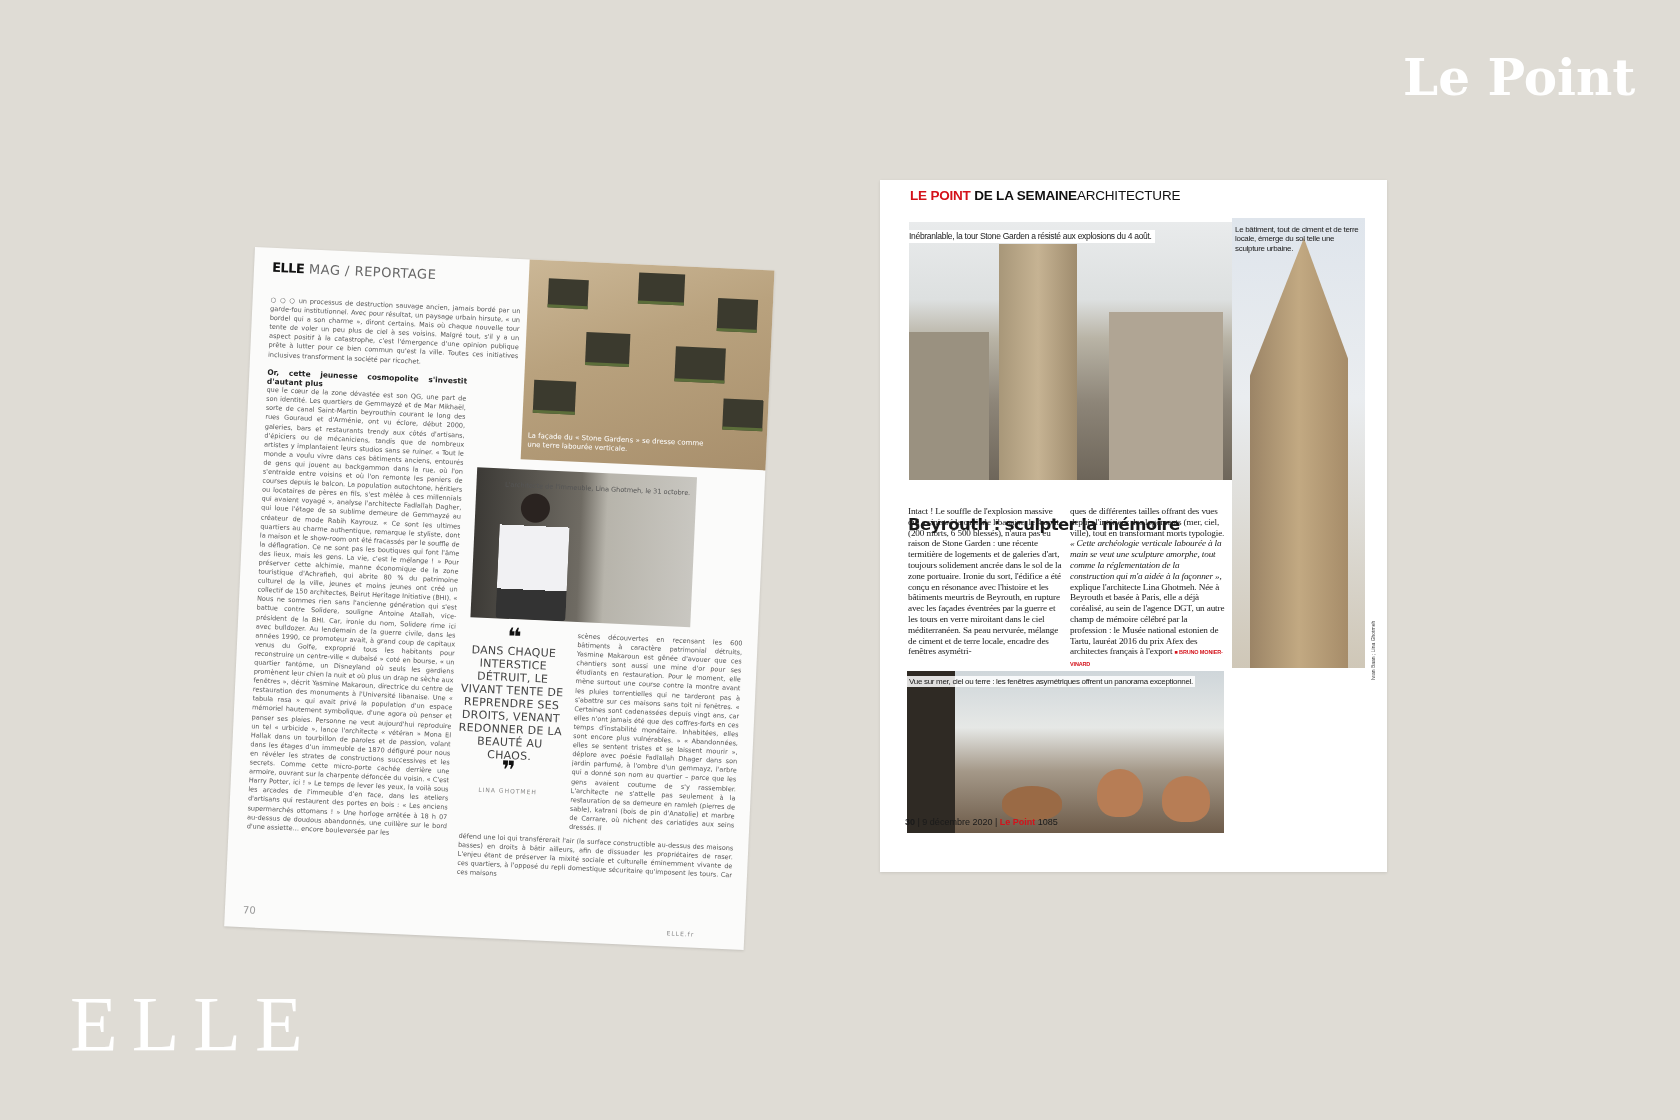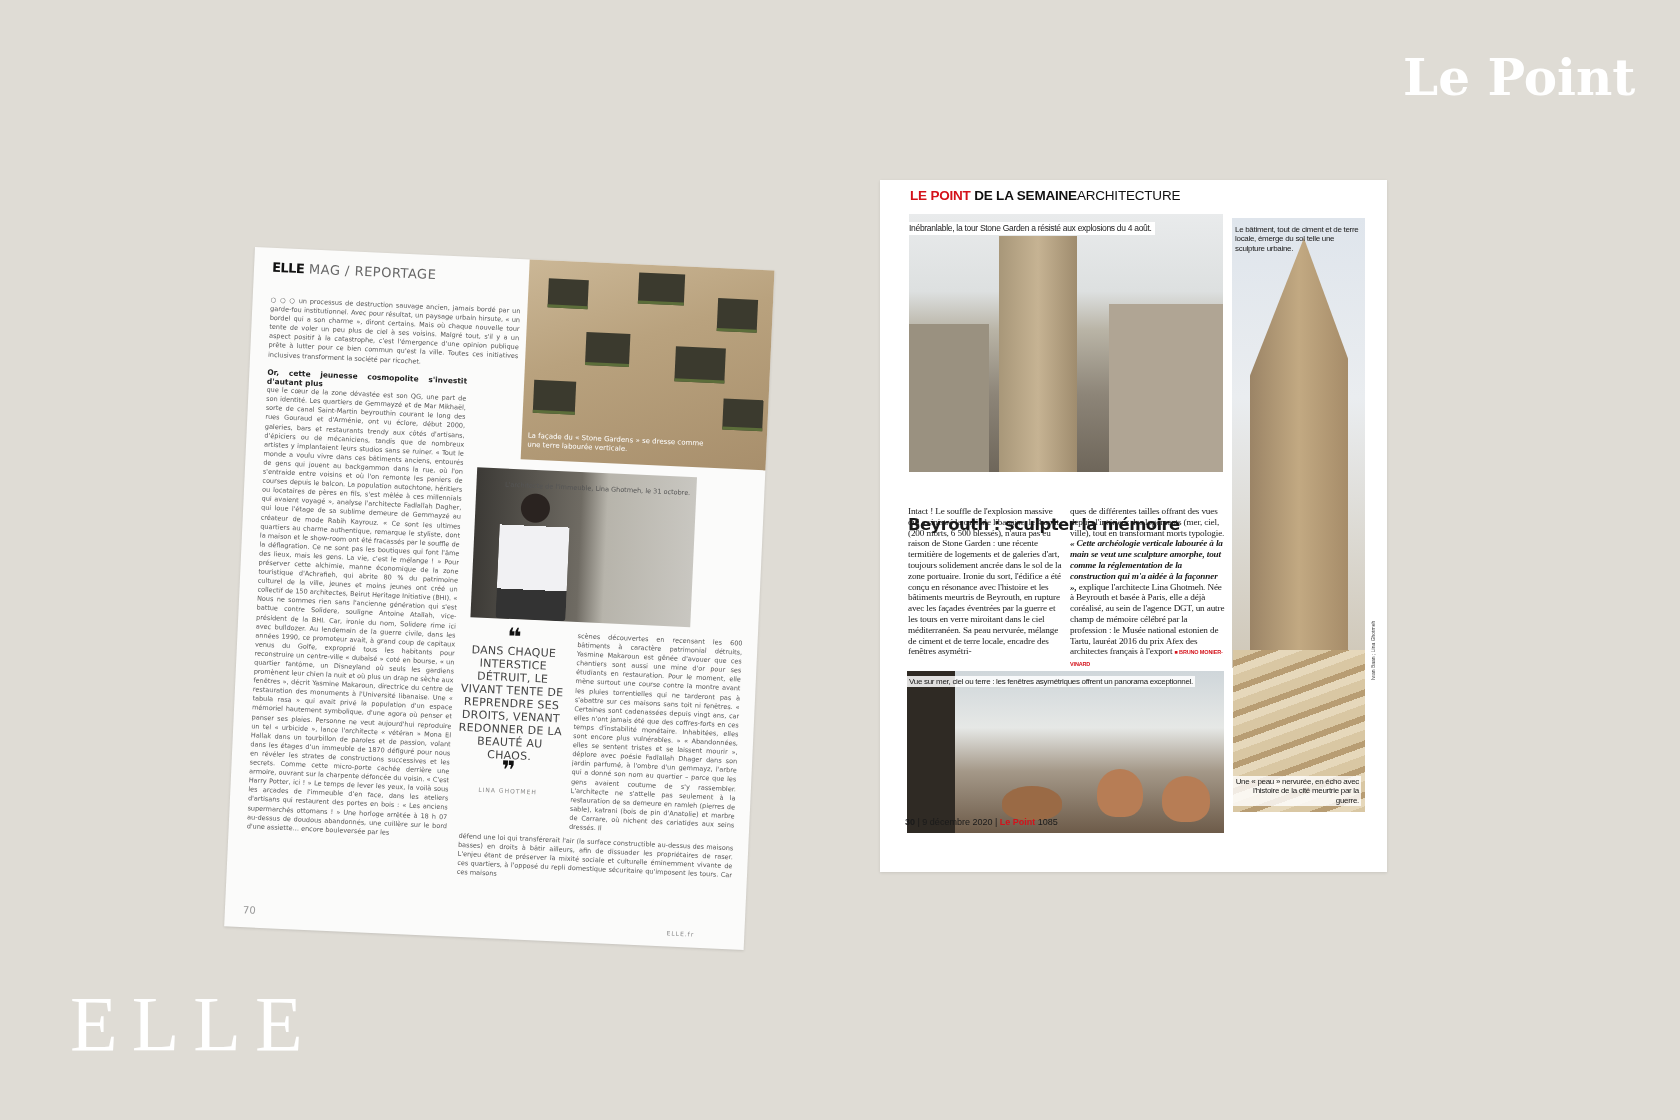--- a/index.html
+++ b/index.html
@@ -62,41 +62,42 @@
   .lp-page {
     position:absolute; left:880px; top:180px; width:507px; height:692px;
     background:#ffffff; box-shadow:0 1px 3px rgba(0,0,0,0.1);
     color:#1a1a1a;
   }
   .lp-header { position:absolute; left:30px; top:8px; font-size:13.5px; font-weight:900; letter-spacing:-0.2px; }
   .lp-header .red { color:#d4121a; }
   .lp-header .black { color:#111; }
   .lp-header .light { font-weight:normal; color:#111; }
   .lp-photo-main {
-    position:absolute; left:29px; top:34px; width:314px; height:258px;
+    position:absolute; left:29px; top:42px; width:314px; height:258px;
     background:linear-gradient(180deg,#e9ebec 0%,#dde0e0 30%,#b9b4a6 45%,#8d8578 70%,#6e665a 100%);
     overflow:hidden;
+    padding-left:40px;
   }
   .lp-photo-main .tower { position:absolute; left:90px; top:22px; width:78px; height:236px; background:linear-gradient(90deg,#a89779,#c6b393,#9f8c6e); }
   .lp-photo-main .bldg { position:absolute; background:#9a9180; }
   .lp-photo-main .cap { position:absolute; left:0; top:8px; background:#fff; font-size:8.5px; line-height:10px; font-family:"Liberation Sans", sans-serif; font-stretch:condensed; padding:1px 3px 2px 0; letter-spacing:-0.3px; }
   .lp-photo-right {
     position:absolute; left:352px; top:38px; width:133px; height:450px;
     background:linear-gradient(180deg,#dfe5ec 0%,#eaedf0 40%,#cfc7b7 100%);
     overflow:hidden;
   }
   .lp-photo-right .spire {
     position:absolute; left:18px; top:20px; width:98px; height:430px;
     background:linear-gradient(90deg,#9b8466,#c2a982 50%,#a68c69);
     clip-path:polygon(55% 0, 100% 28%, 100% 100%, 0 100%, 0 32%);
   }
   .lp-photo-right .cap { position:absolute; left:3px; top:7px; font-size:8px; line-height:9.3px; letter-spacing:-0.3px; }
   .lp-title { position:absolute; left:28px; top:303px; font-size:16.5px; font-weight:bold; font-family:"DejaVu Sans", sans-serif; letter-spacing:-0.6px;margin-top:32px; }
   .lp-col { position:absolute; top:326px; width:155px; font-family:"Liberation Serif", serif; font-size:9.2px; line-height:10.8px; text-align:left; letter-spacing:-0.15px; }
-  .lp-col i { font-style:italic;font-weight:bold; }
+  .lp-col i { font-style:italic; }
   .lp-col .credit { font-family:"Liberation Sans", sans-serif; font-size:5.5px; font-weight:bold; color:#d4121a; }
   .lp-photo-interior {
     position:absolute; left:27px; top:491px; width:317px; height:162px;
     background:linear-gradient(180deg,#cfd6da 0%,#e6e8e6 35%,#a49888 62%,#6d5b49 100%);
     overflow:hidden;
   }
   .lp-photo-interior .frame { position:absolute; left:0; top:0; width:48px; height:162px; background:#2f2a24; }
   .lp-photo-interior .chair { position:absolute; background:#b77d55; border-radius:50% 50% 40% 40%; }
   .lp-photo-interior .cap { position:absolute; left:0; top:5px; font-size:8px; line-height:9.3px; background:rgba(255,255,255,0.85); padding:1px 2px; letter-spacing:-0.3px; }
   .lp-photo-texture {
@@ -192,22 +193,19 @@
   </div>
 
   <div class="lp-photo-interior">
     <div class="frame"></div>
     <div class="chair" style="left:190px;top:98px;width:46px;height:48px;"></div>
     <div class="chair" style="left:255px;top:105px;width:48px;height:46px;"></div>
     <div class="chair" style="left:95px;top:115px;width:60px;height:34px;background:#9a6a45;"></div>
     <div class="cap">Vue sur mer, ciel ou terre : les fenêtres asymétriques offrent un panorama exceptionnel.</div>
   </div>
 
-  <div class="lp-photo-texture">
-    <div class="cap">Une « peau » nervurée, en écho avec l'histoire de la cité meurtrie par la guerre.</div>
-  </div>
 
   <div class="lp-credit-vert">Iwan Baan ; Lina Ghotmeh</div>
 
   <div class="lp-footer">
     <b>30</b> | <span>9 décembre 2020</span> | <span class="red">Le Point</span> <span>1085</span>
   </div>
 </div>
 
 </body></html>

